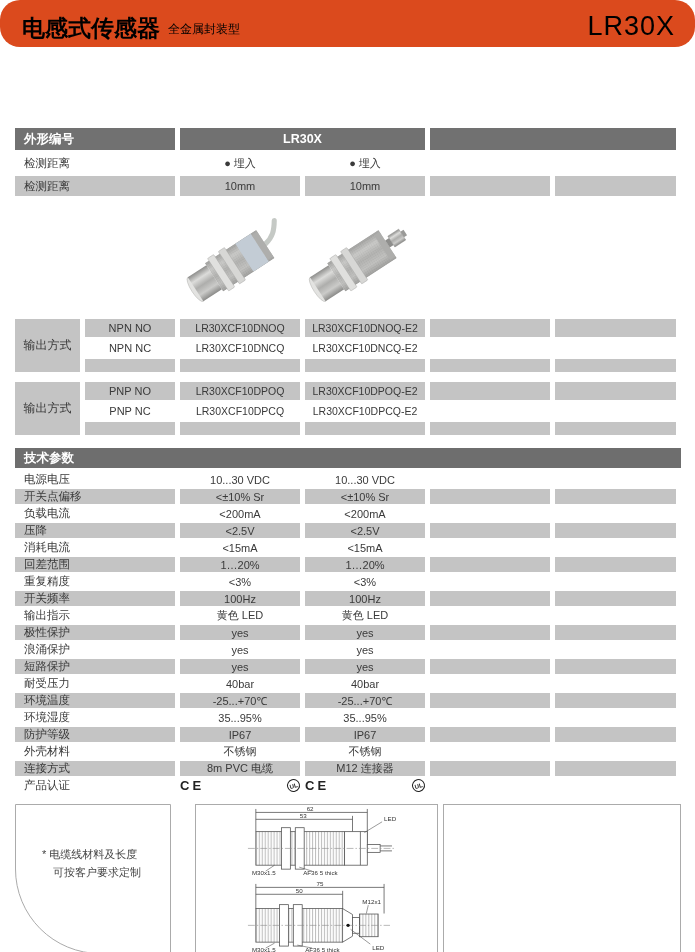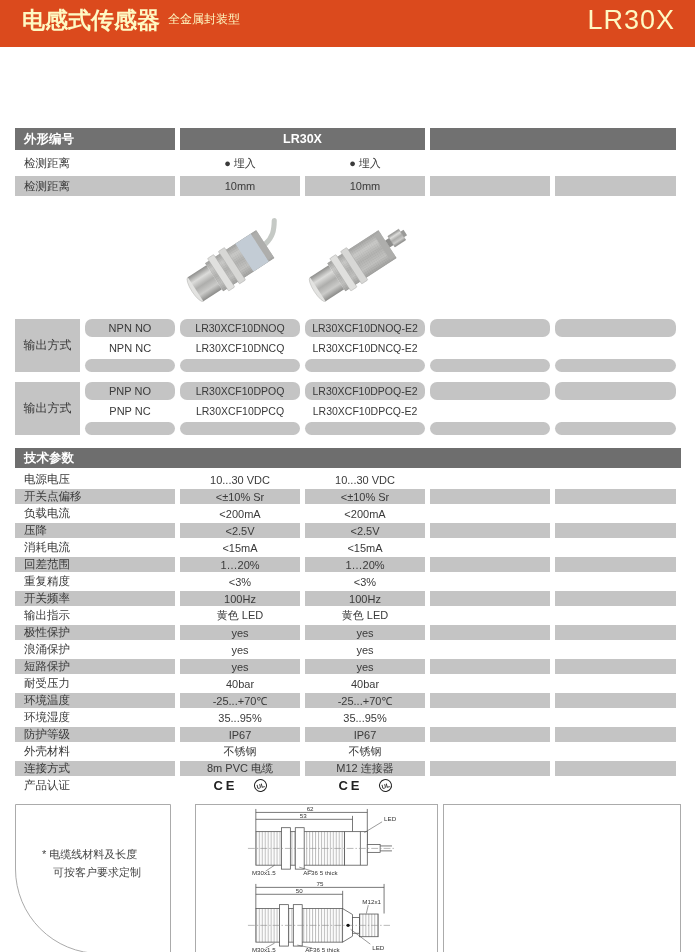--- a/index.html
+++ b/index.html
@@ -3,22 +3,22 @@
 <meta charset="utf-8">
 <style>
   * { margin:0; padding:0; box-sizing:border-box; }
   html,body { background:#fff; }
   .page {
     position:relative; width:695px; height:952px; background:#fff;
     font-family:"Liberation Sans", sans-serif; overflow:hidden;
   }
   
   .topbar {
-    height:47px; background:#db4a1d; display:flex; align-items:center;
-    padding:0 20px 7px 22px; color:#fef9c3;
+    height:47px; background:#db4a1d; display:flex; align-items:flex-end;
+    padding:0 20px 7px 22px; color:#000000;border-radius:20px;
   }
   .topbar .title { font-size:23px; font-weight:bold; line-height:1; }
   .topbar .subtitle { font-size:12px; margin-left:8px; padding-bottom:2px; }
   .topbar .spacer { flex:1; }
   .topbar .model { font-size:27px; line-height:1; letter-spacing:1px; }
   .whitegap { height:3px; background:#fff; }
   .voltbar {
     height:25px; background:#8b8b8b; color:#fff; font-size:16px;
     display:flex; align-items:center; padding-left:24px;
   }
@@ -42,35 +42,35 @@
   .span45 { grid-column:4/6; }
   
   .img-row { height:118px; margin-bottom:2px; align-items:center; }
   .img-cell { display:flex; align-items:center; justify-content:center; }
   
   .out-grid {
     display:grid; grid-template-columns:65px 90px 120px 120px 120px 121px;
     grid-template-rows:18px 18px 13px; column-gap:5px; row-gap:2px;
     margin-bottom:10px;
   }
-  .out-grid .cell { height:auto;border-radius:7px; }
+  .out-grid .cell { height:auto; }
   .out-label {
     grid-column:1; grid-row:1/4; display:flex; align-items:center;
     justify-content:center; font-size:12px; color:#3a3a3a;
   }
   .out-grid .model { font-size:10.5px; }
   
   .tech-bar {
     height:20px; background:#6e6e6e; color:#fff; font-weight:bold;
     font-size:12.5px; display:flex; align-items:center; padding-left:9px;
     margin-top:13px; margin-bottom:4px;
   }
   .param-row { margin-bottom:2px; }
   .param-row .cell { height:15px; }
-  .cert-cell { gap:16px; }
+  .cert-cell { gap:16px;justify-content:space-between; }
   .ce-mark { font-size:13px; font-weight:bold; letter-spacing:3px; color:#222; }
   .ul-mark {
     width:13px; height:13px; border:1.2px solid #222; border-radius:50%;
     font-size:6px; font-weight:bold; display:flex; align-items:center;
     justify-content:center; transform:rotate(-14deg); color:#222;
   }
   
   .bottom { display:flex; margin-top:11px; }
   .bbox { border:1px solid #ababab; height:150px; background:#fff; }
   .note-box { width:160px; margin-right:24px; border-bottom-left-radius:85px;

